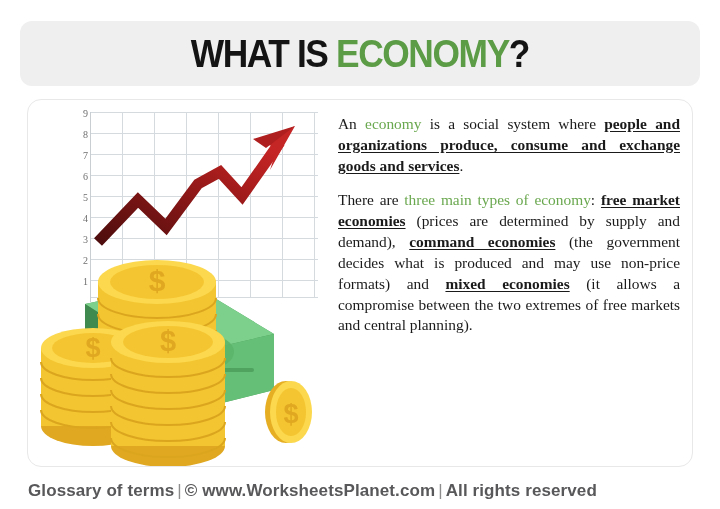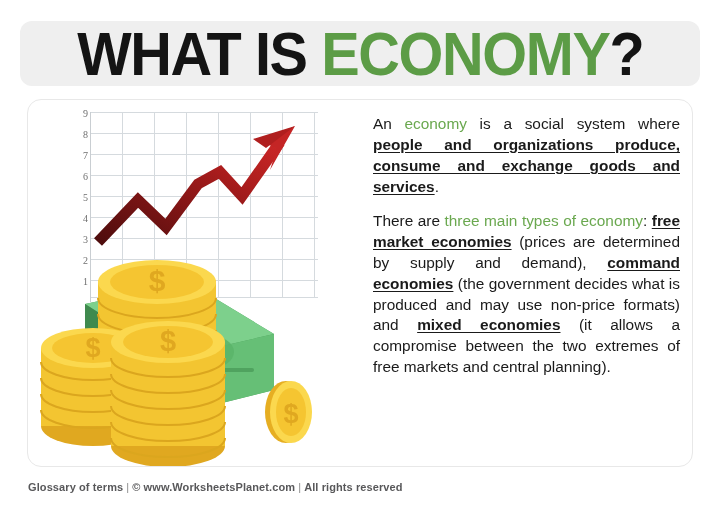--- a/index.html
+++ b/index.html
@@ -23,21 +23,21 @@
     background: #efefef;
     border-radius: 12px;
   }
   #title-text {
     position: absolute;
     left: 0; right: 0; top: 50%;
     transform: translateY(-50%);
     text-align: center;
     font-family: "Liberation Sans", sans-serif;
     font-weight: bold;
-    font-size: 62px;
+    font-size: 38px;
     letter-spacing: -1.5px;
     line-height: 1;
     white-space: nowrap;
     transform-origin: center;
   }
   #title-text .tw { display: inline-block; transform: scaleX(0.93); }
   .t-black { color: #141414; }
   .t-green { color: #5c9c46; }
 
   
@@ -107,45 +107,44 @@
   }
 
   
   #text-col {
     position: absolute;
     left: 282px; top: 10px;
     width: 384px; height: 352px;
     padding: 4px 14px 0 28px;
   }
   .para {
-    font-family: Liberation Sans, sans-serif;
+    font-family: Liberation Serif, serif;
     font-size: 15.4px;
     line-height: 1.36;
     color: #1a1a1a;
     text-align: justify;
     margin-bottom: 13px;
-    margin-left: 35px;
   }
   .para:last-child { margin-bottom: 0; }
   .g  { color: #6aa84f; }
   .bu { font-weight: bold; text-decoration: underline; text-underline-offset: 2px; }
   .b  { font-weight: bold; }
 
   
   #footer {
     position: absolute;
     left: 0; top: 470px;
     width: 720px; height: 39px;
   }
   #footer-text {
     position: absolute;
     left: 28px; top: 11px;
     font-family: "Liberation Sans", sans-serif;
     font-weight: bold;
-    font-size: 11px;
+    font-size: 17px;
     color: #58585a;
     letter-spacing: 0.1px;
     white-space: nowrap;
   }
   #footer-text .sep { color: #8d8d8d; font-weight: normal; padding: 0 3px; }
 </style>
 </head>
 <body>
 
 <div id="page">

